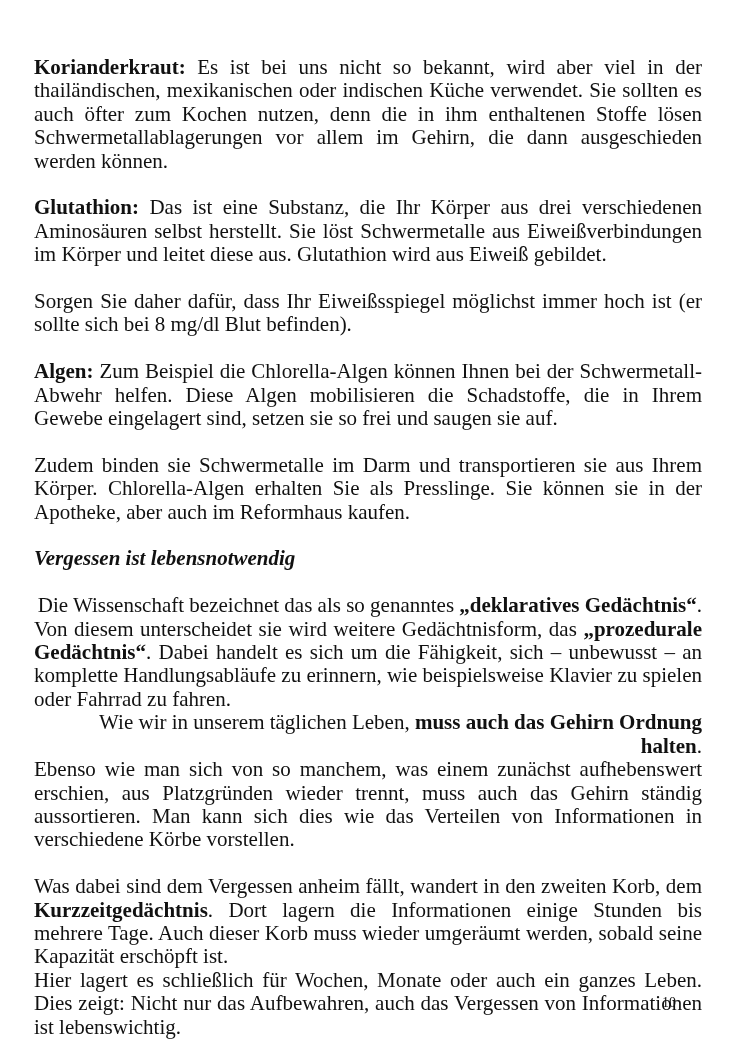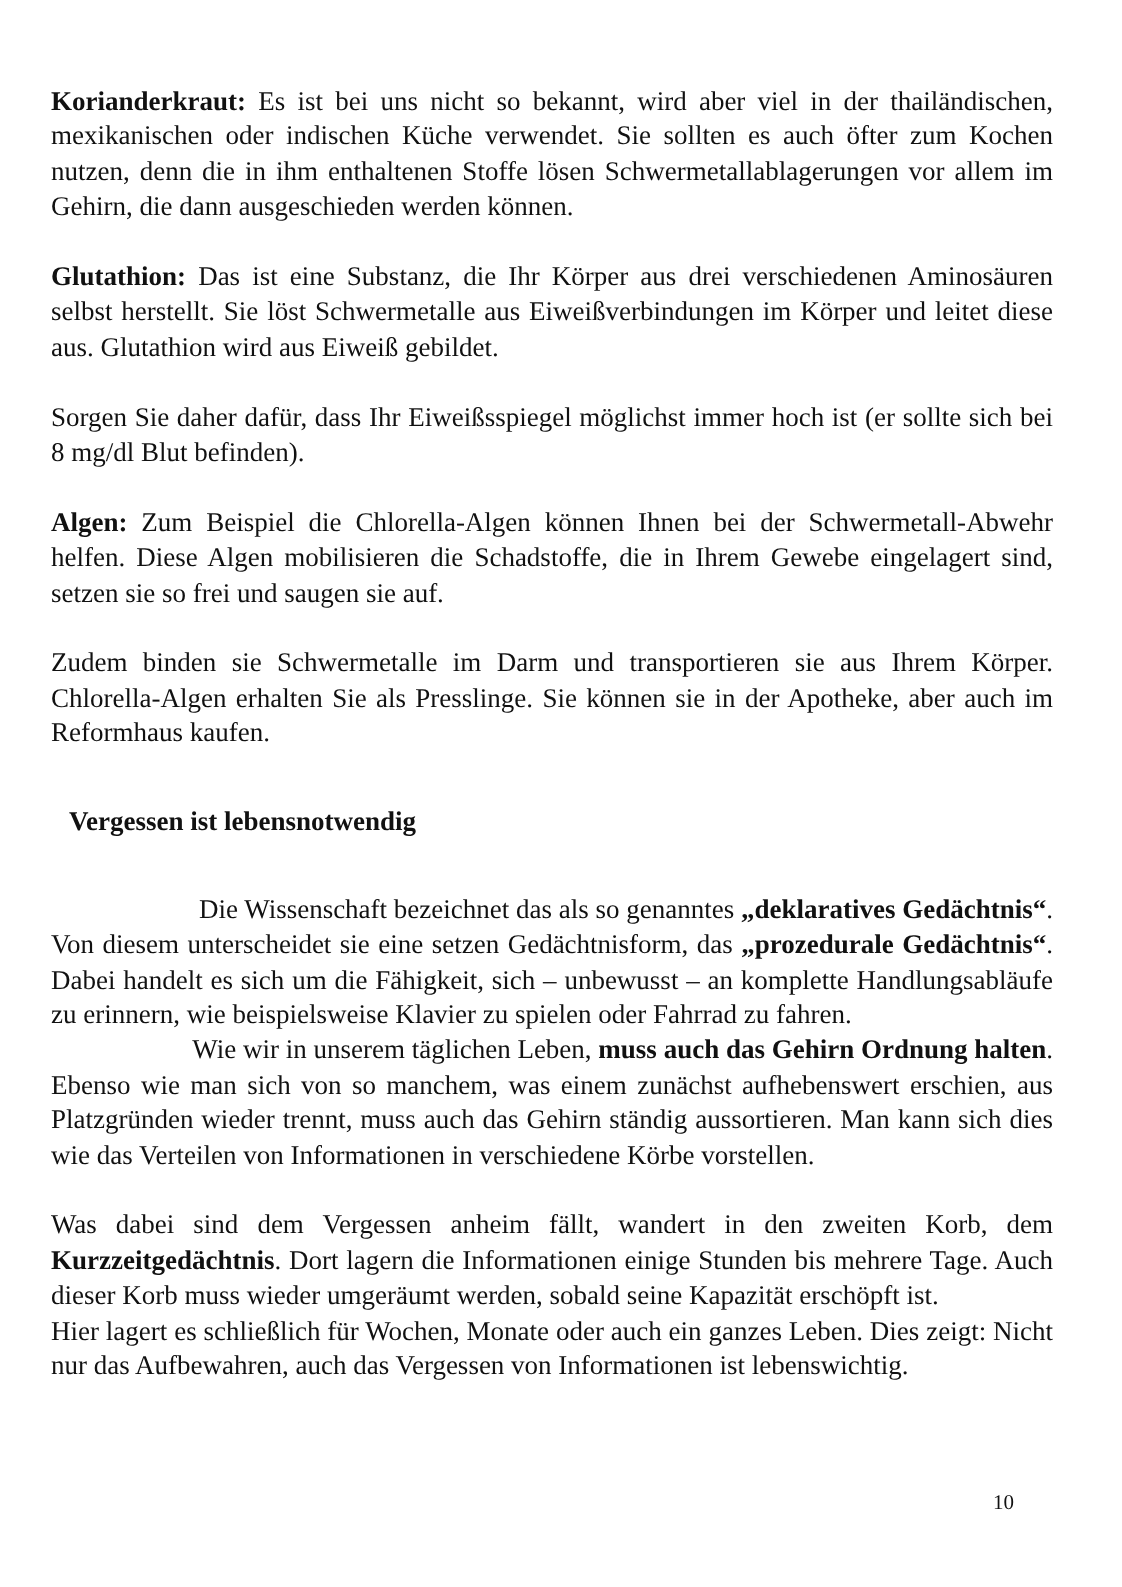--- a/index.html
+++ b/index.html
@@ -13,39 +13,40 @@
       position: relative;
       overflow: hidden;
       font-family: "Liberation Serif", "DejaVu Serif", serif;
       color: #111111;
     }
     .page {
       position: absolute;
       left: 34px;
       top: 56px;
       width: 668px;
-      font-size: 18px;
+      font-size: 21px;
       line-height: 23.4px;
     }
     .para {
       margin: 0;
       text-align: justify;
     }
     .gap {
       height: 23.4px;
     }
     .left {
       text-align: right;
     }
     b, .bold {
       font-weight: bold;
     }
     .heading {
+      font-style: italic;
       font-weight: bold;
-      margin: 12px;
+      margin: 0;
     }
     .pagenum {
       position: absolute;
       left: 662px;
       top: 995px;
       font-size: 14px;
       color: #111111;
     }
   </style>
 </head>
@@ -73,21 +74,21 @@
 
   <div class="gap"></div>
 
   <p class="heading">Vergessen ist lebensnotwendig</p>
 
 
   <div class="gap"></div>
 
   <p class="para left"><span>Die Wissenschaft bezeichnet das als so genanntes </span><span class="bold">„deklaratives Gedächtnis“</span><span>.</span></p>
 
-  <p class="para"><span>Von diesem unterscheidet sie eine setzen Gedächtnisform, das </span><span class="bold">„prozedurale Gedächtnis“</span><span>. Dabei handelt es sich um die Fähigkeit, sich – unbewusst – an komplette Handlungsabläufe zu erinnern, wie beispielsweise Klavier zu spielen oder Fahrrad zu fahren.</span></p>
+  <p class="para"><span>Von diesem unterscheidet sie wird weitere Gedächtnisform, das </span><span class="bold">„prozedurale Gedächtnis“</span><span>. Dabei handelt es sich um die Fähigkeit, sich – unbewusst – an komplette Handlungsabläufe zu erinnern, wie beispielsweise Klavier zu spielen oder Fahrrad zu fahren.</span></p>
 
   <p class="para left"><span>Wie wir in unserem täglichen Leben, </span><span class="bold">muss auch das Gehirn Ordnung halten</span><span>.</span></p>
 
   <p class="para"><span>Ebenso wie man sich von so manchem, was einem zunächst aufhebenswert erschien, aus Platzgründen wieder trennt, muss auch das Gehirn ständig aussortieren. Man kann sich dies wie das Verteilen von Informationen in verschiedene Körbe vorstellen.</span></p>
 
   <div class="gap"></div>
 
 
   <p class="para"><span>Was dabei sind dem Vergessen anheim fällt, wandert in den zweiten Korb, dem </span><span class="bold">Kurzzeitgedächtnis</span><span>. Dort lagern die Informationen einige Stunden bis mehrere Tage. Auch dieser Korb muss wieder umgeräumt werden, sobald seine Kapazität erschöpft ist.</span></p>
 

